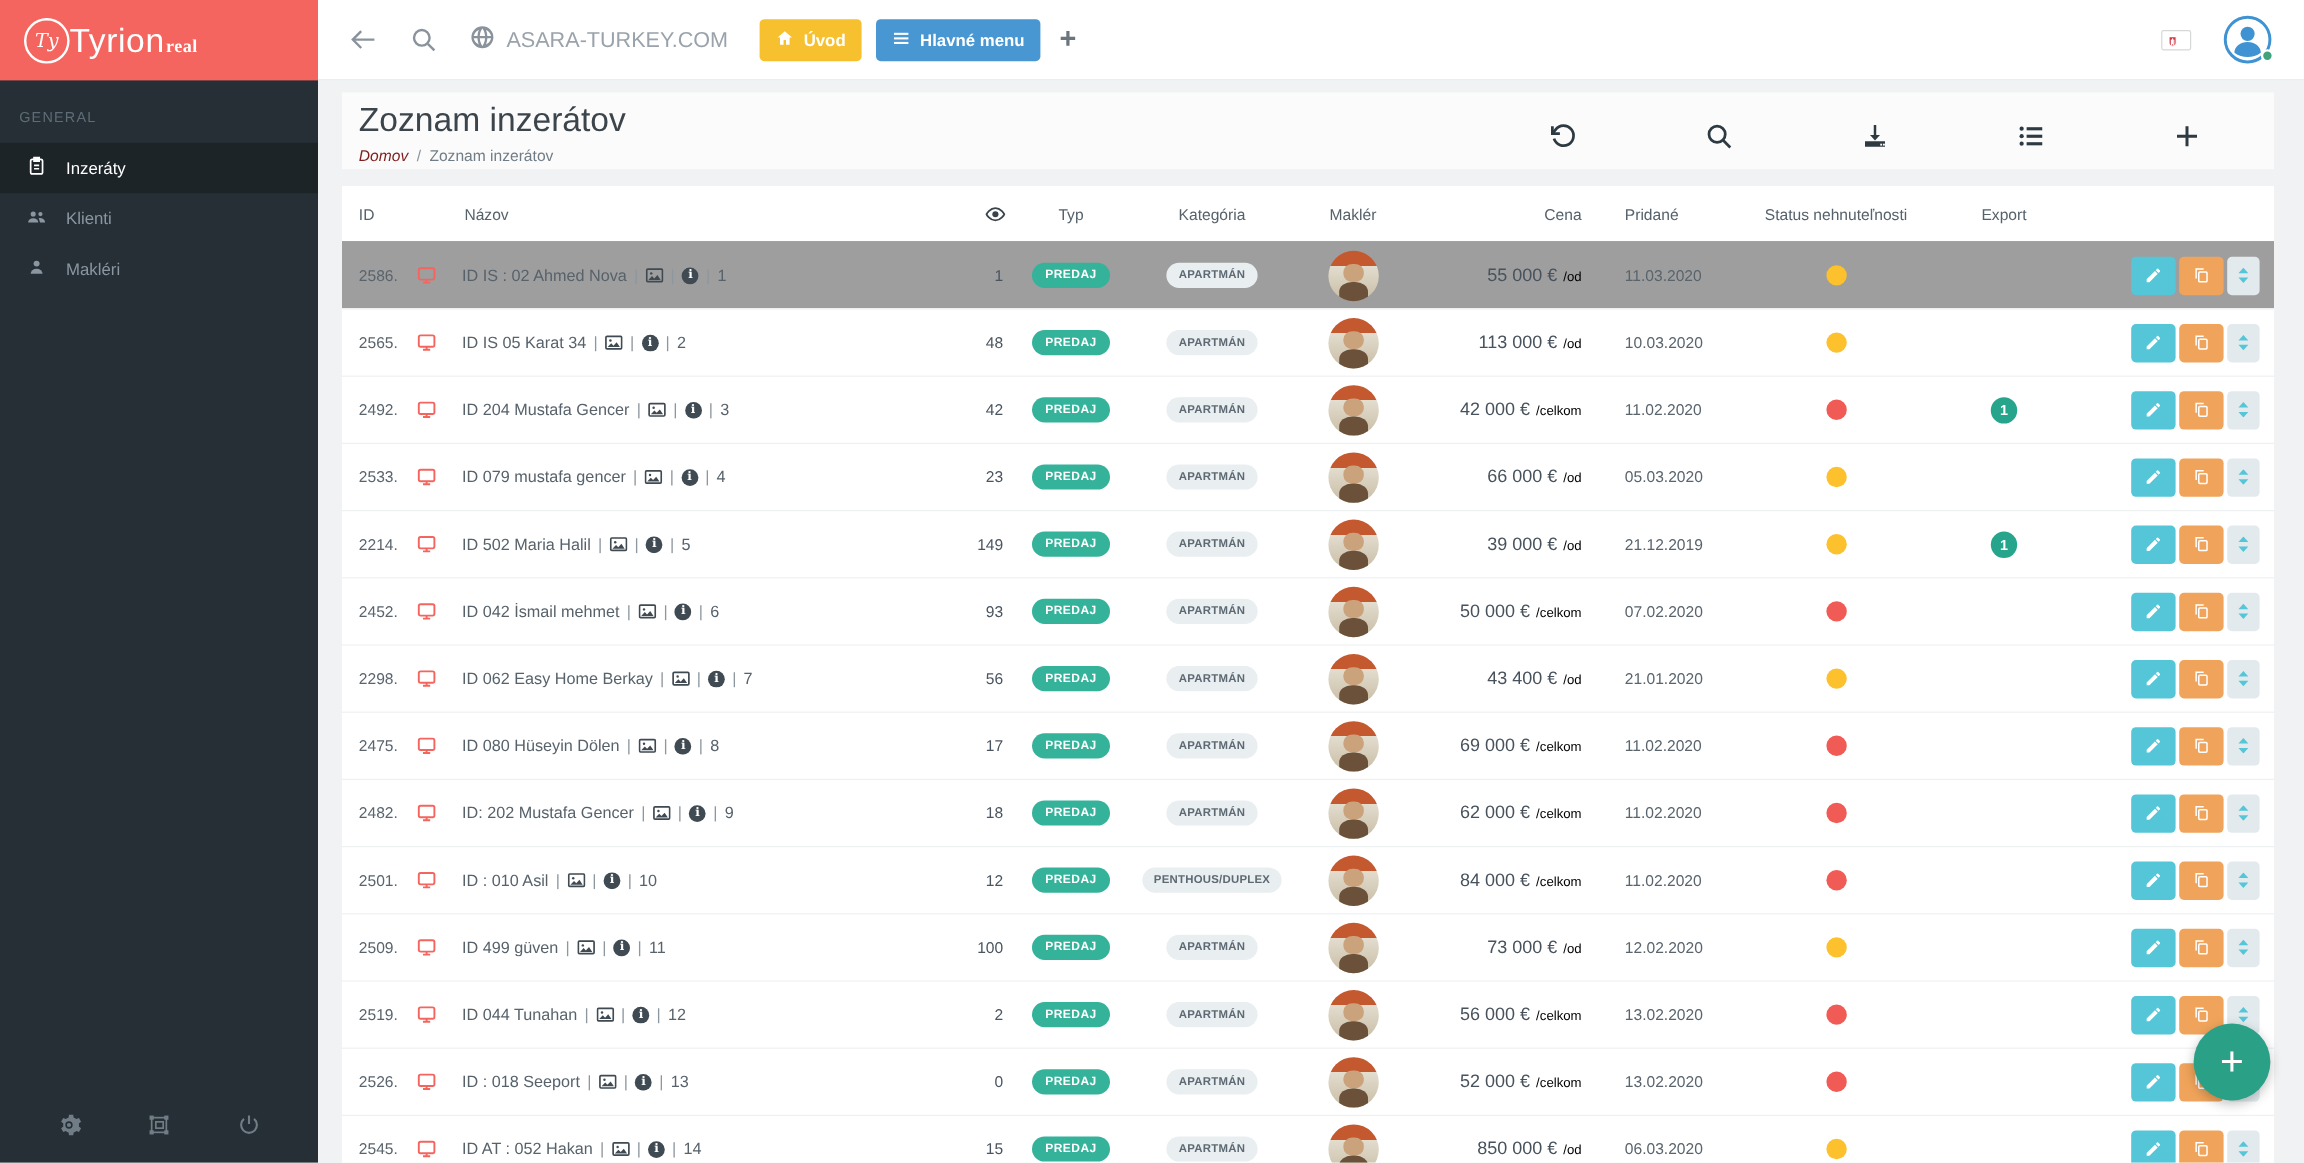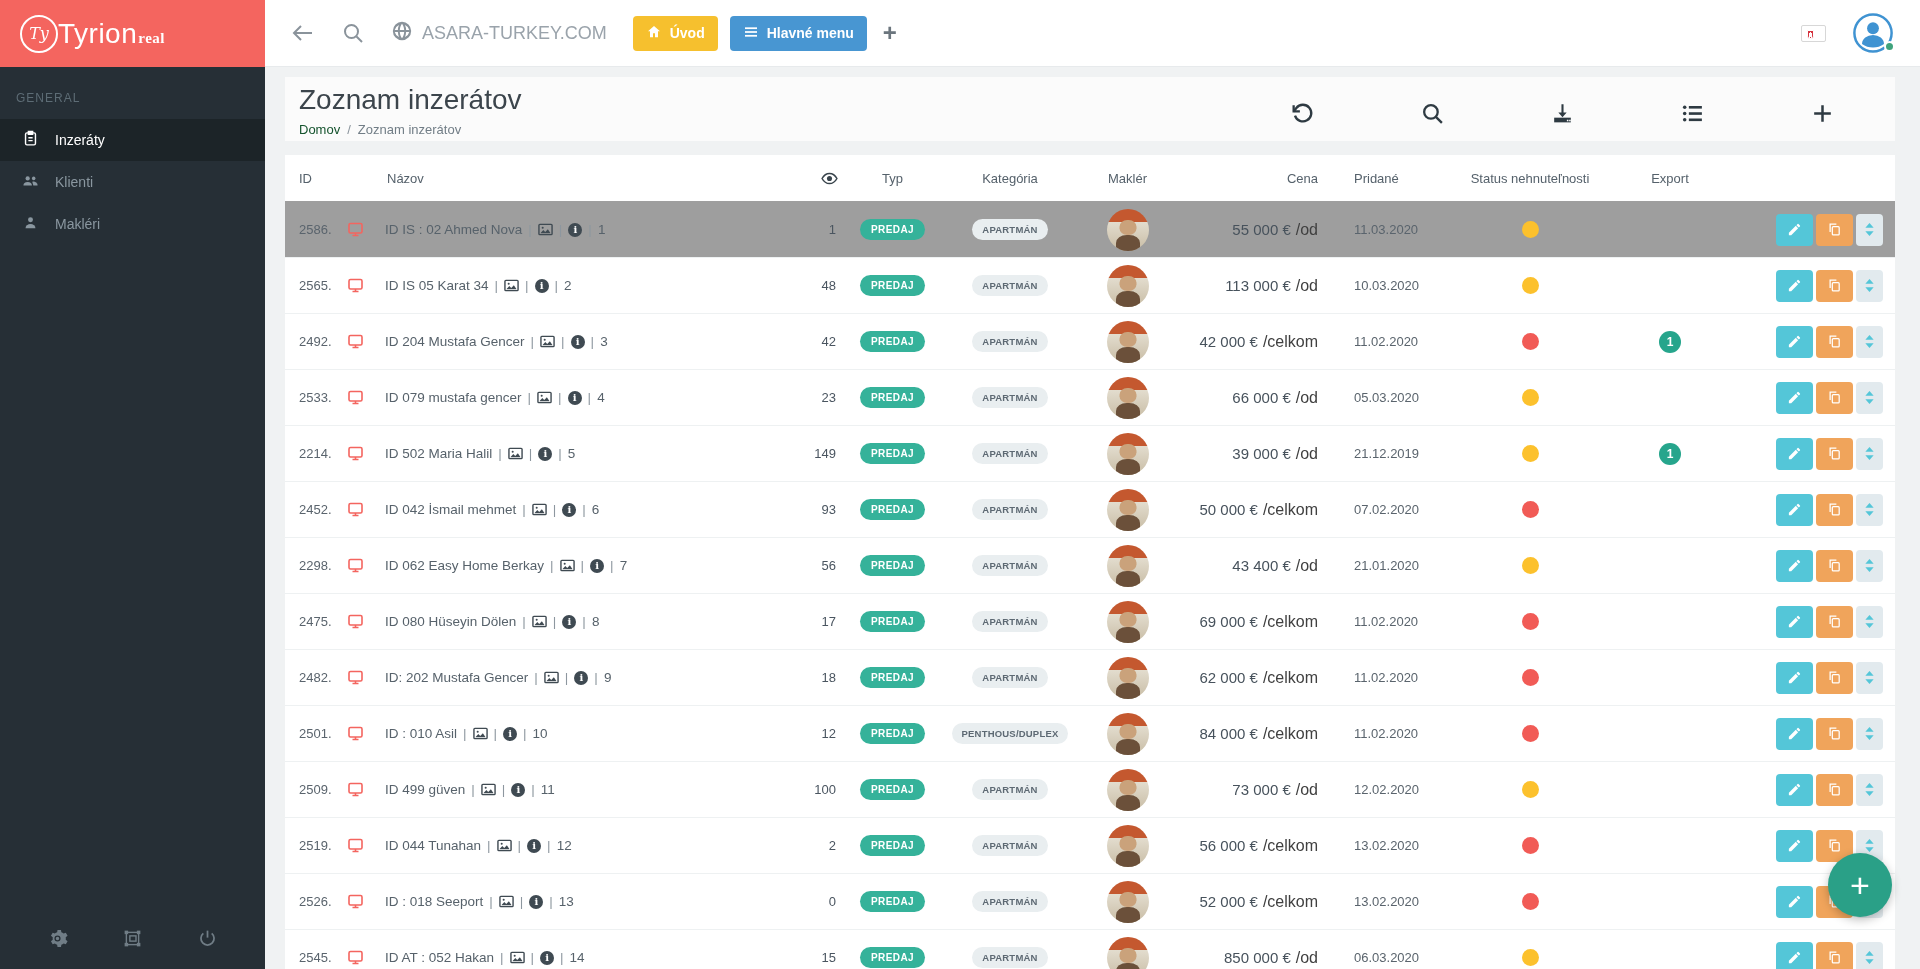--- a/index.html
+++ b/index.html
@@ -50,21 +50,21 @@
   .presence-dot { position:absolute; right:-1px; bottom:2px; width:11px; height:11px; background:#3fa37c;
     border-radius:50%; border:2px solid #fff; }
 
   
   .content { flex:1; padding:10px 25px 0 20px; overflow:hidden; }
   .page-header { background:#fbfbfb; height:64px; padding:8px 60px 0 14px;
     display:flex; align-items:flex-start; }
   .ph-left { display:flex; flex-direction:column; gap:6px; }
   .page-title { font-size:28px; font-weight:400; color:#3c454c; line-height:1.1; }
   .breadcrumb { font-size:13px; color:#8a949c; display:flex; gap:7px; }
-  .crumb-home { color:#14532d; cursor:pointer; }
+  .crumb-home { color:#7f1d1d; cursor:pointer;font-style:italic; }
   .crumb-current { color:#717d86; }
   .ph-toolbar { margin-left:auto; display:flex; align-items:center; gap:105px; height:56px; }
   .ph-toolbar .tool { color:#2e3a42; cursor:pointer; display:flex; }
   .ph-toolbar svg { width:25px; height:25px; }
 
   
   .table-card { background:#fff; margin-top:14px; }
   .tgrid { display:grid; grid-template-columns:62px 38px 380px 75px 105px 130px 105px 160px 110px 160px 120px 1fr;
     align-items:center; }
   .thead { height:46px; color:#55616b; font-size:13px; background:#fff; }
@@ -95,21 +95,21 @@
   .badge-kat { background:#e9eef0; color:#5d6973; font-size:9.5px; font-weight:bold; letter-spacing:.2px;
     padding:5px 10px; border-radius:11px; white-space:nowrap; cursor:default; }
   .avatar { width:42px; height:42px; border-radius:50%; position:relative; overflow:hidden;
     background:linear-gradient(180deg,#c4582f 0%,#c4582f 30%,#e3ddcf 30%,#c8bca4 100%); cursor:pointer; }
   .avatar::before { content:''; position:absolute; left:50%; top:11px; width:17px; height:15px;
     transform:translateX(-50%); background:#caa27b; border-radius:45%; }
   .avatar::after { content:''; position:absolute; left:50%; top:26px; width:24px; height:18px;
     transform:translateX(-50%); background:#6b503a; border-radius:45% 45% 0 0; }
   .cena-cell { justify-content:flex-end; display:flex; align-items:baseline; gap:5px; padding-right:22px; }
   .cena-val { font-size:15px; color:#47525c; }
-  .cena-unit { font-size:16px; color:#404040; }
+  .cena-unit { font-size:11px; color:#000000; }
   .pridane-cell { padding-left:14px; }
   .status-cell { display:flex; justify-content:center; }
   .status-dot { width:17px; height:17px; border-radius:50%; }
   .export-cell { display:flex; justify-content:center; }
   .export-badge { width:22px; height:22px; border-radius:50%; background:#26a58c; color:#fff;
     font-size:12px; font-weight:bold; display:flex; align-items:center; justify-content:center; }
   .actions-cell { display:flex; justify-content:flex-end; gap:3px; padding-right:12px; }
   .abtn { width:37px; height:32px; border:none; border-radius:4px; display:flex; align-items:center;
     justify-content:center; cursor:pointer; color:#fff; }
   .abtn svg { width:15px; height:15px; }

